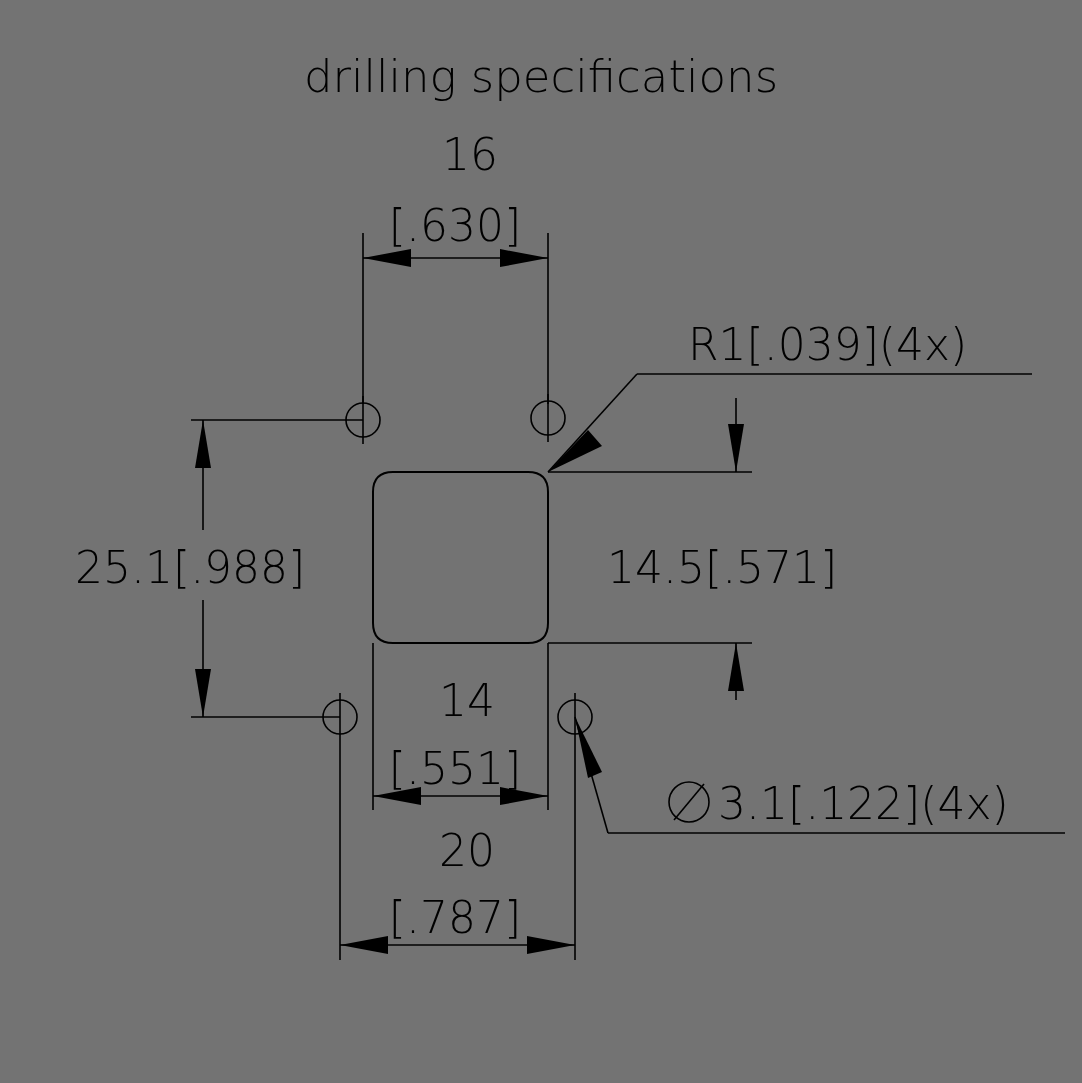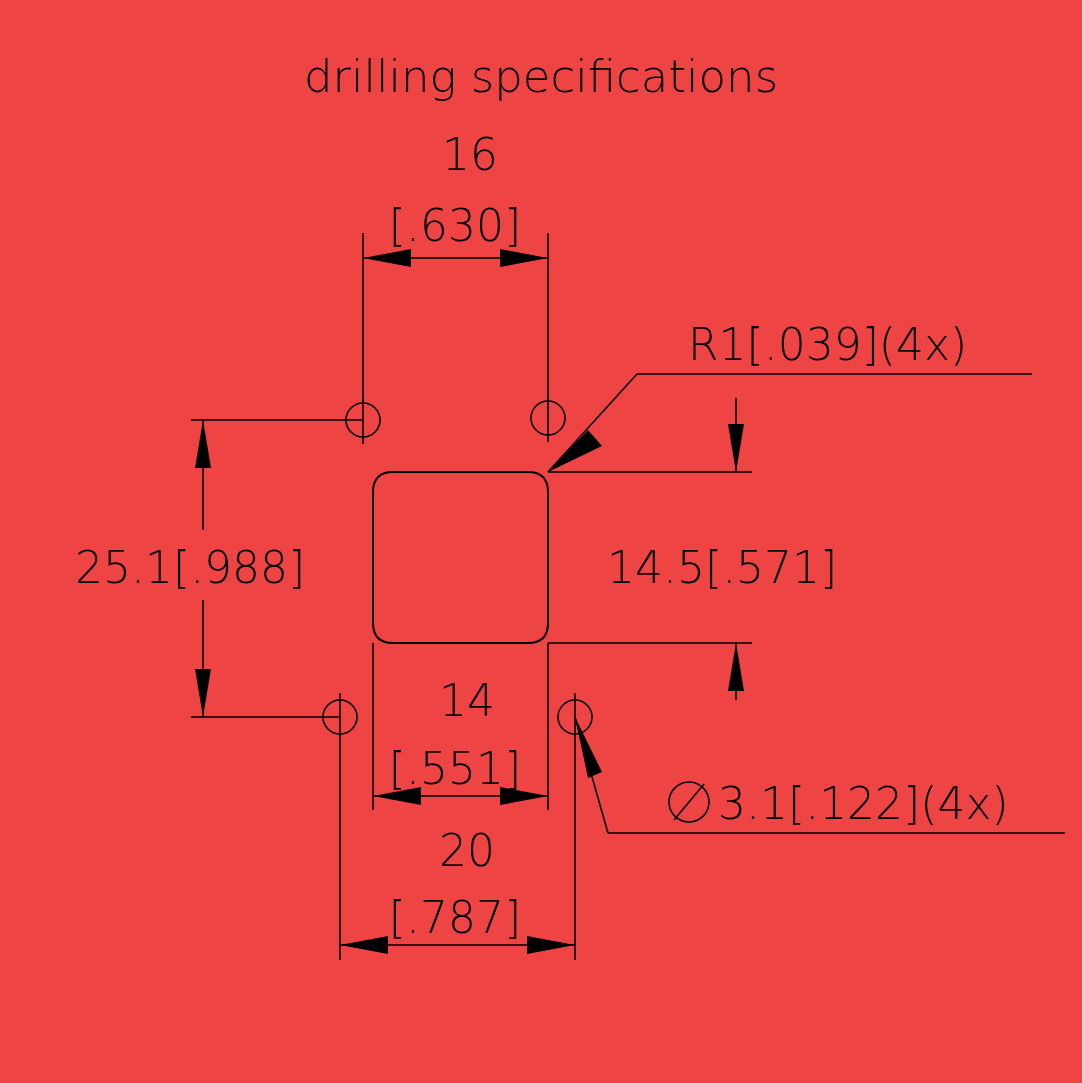--- a/index.html
+++ b/index.html
@@ -4,21 +4,21 @@
 <style>
   html, body {
     margin: 0;
     padding: 0;
     background: #ffffff;
   }
   #page {
     position: relative;
     width: 1082px;
     height: 1083px;
-    background: #ef4444;
+    background: #737373;
     overflow: hidden;
     font-family: "DejaVu Sans", sans-serif;
   }
   #drawing-svg {
     position: absolute;
     left: 0;
     top: 0;
     width: 1082px;
     height: 1083px;
   }

